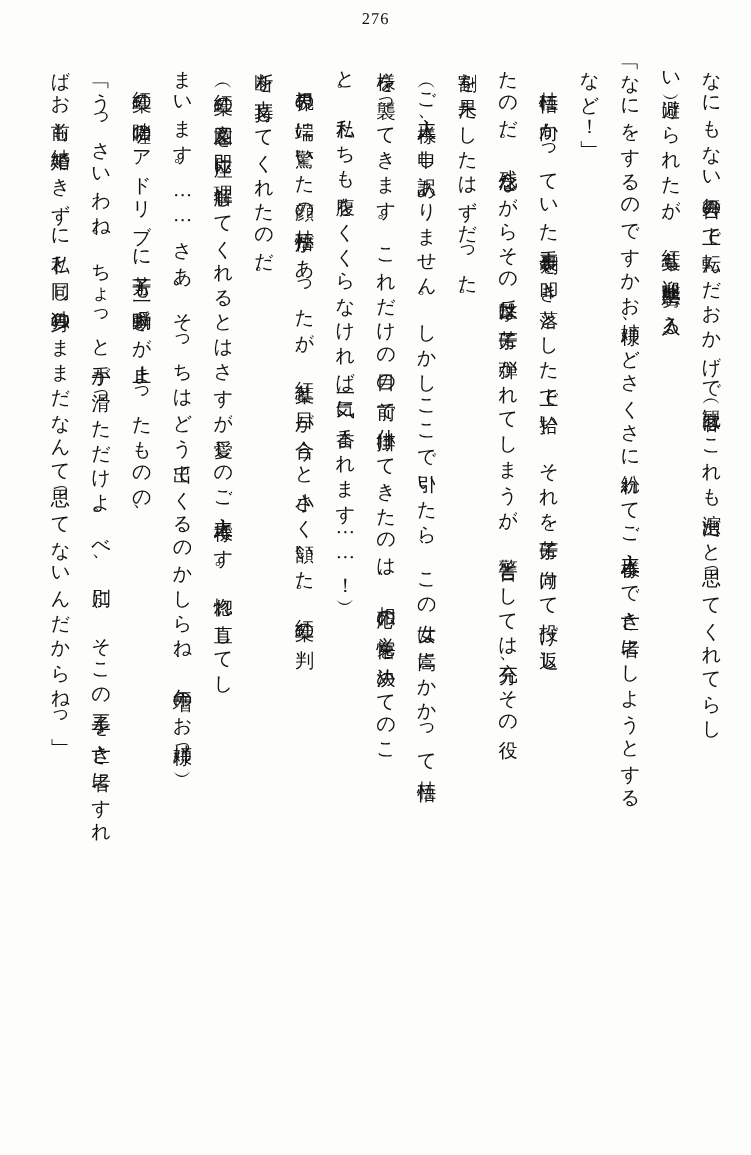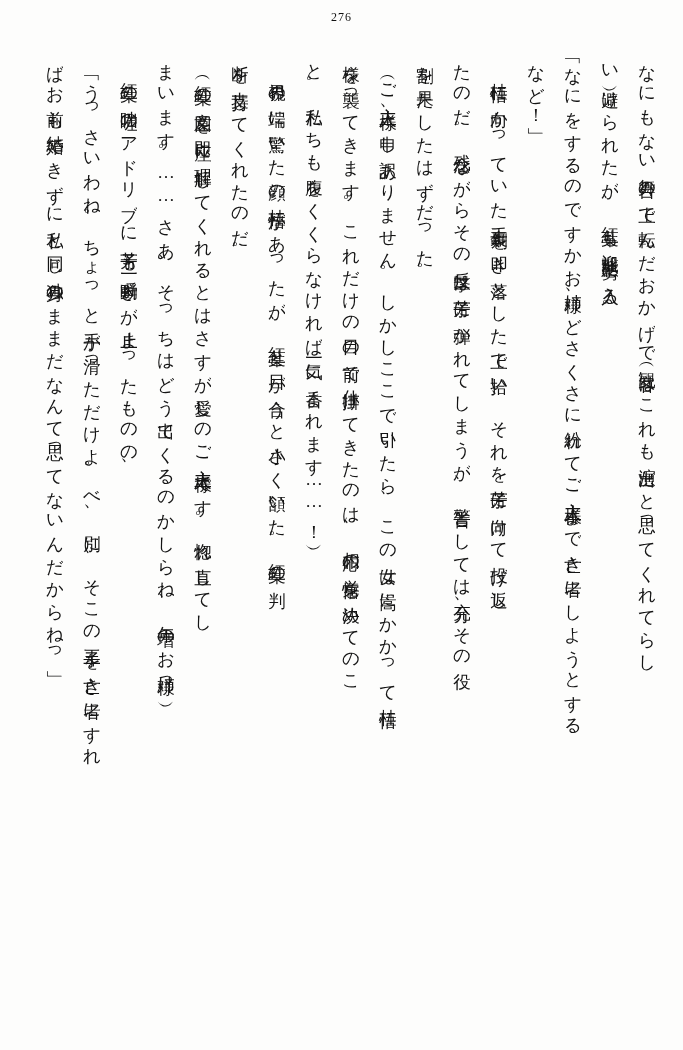--- a/index.html
+++ b/index.html
@@ -19,21 +19,21 @@
     position: absolute;
     inset: 0;
     background: #fdfdfc;
   }
   .page-number {
     position: absolute;
     top: 10px;
     left: 0;
     right: 0;
     text-align: center;
-    font-size: 12px;
+    font-size: 15px;
     font-family: "Liberation Serif", "DejaVu Serif", serif;
     color: #111;
     letter-spacing: 1px;
   }
   .text-block {
     position: absolute;
     top: 52px;
     left: 34px;
     right: 28px;
     bottom: 34px;

